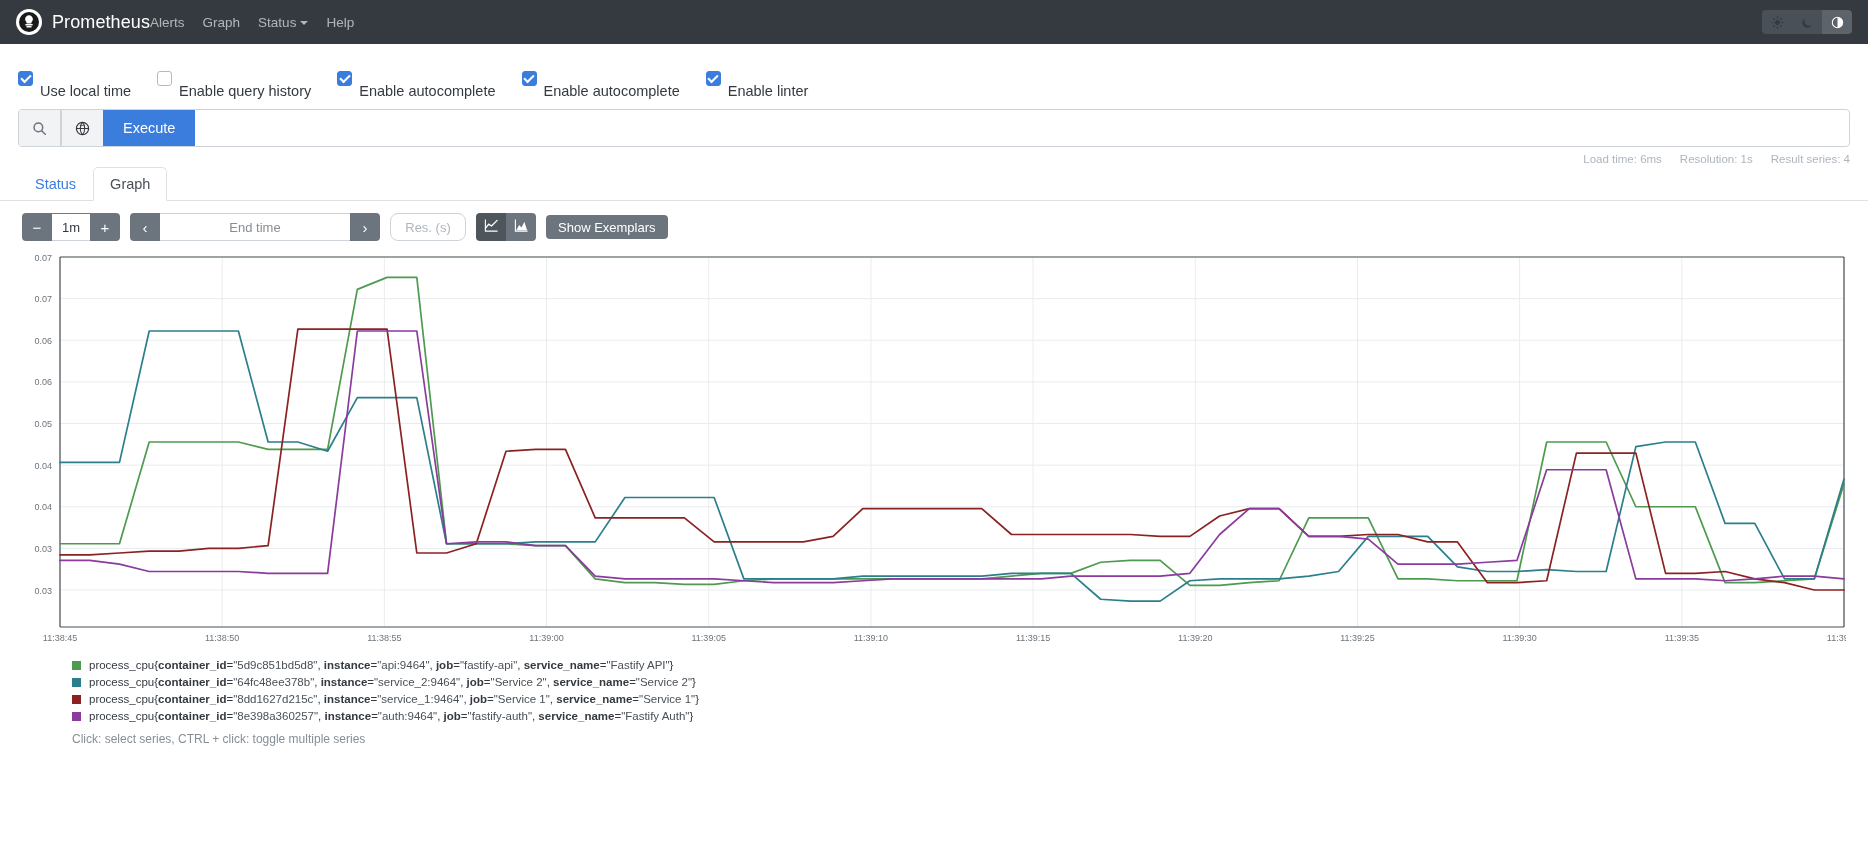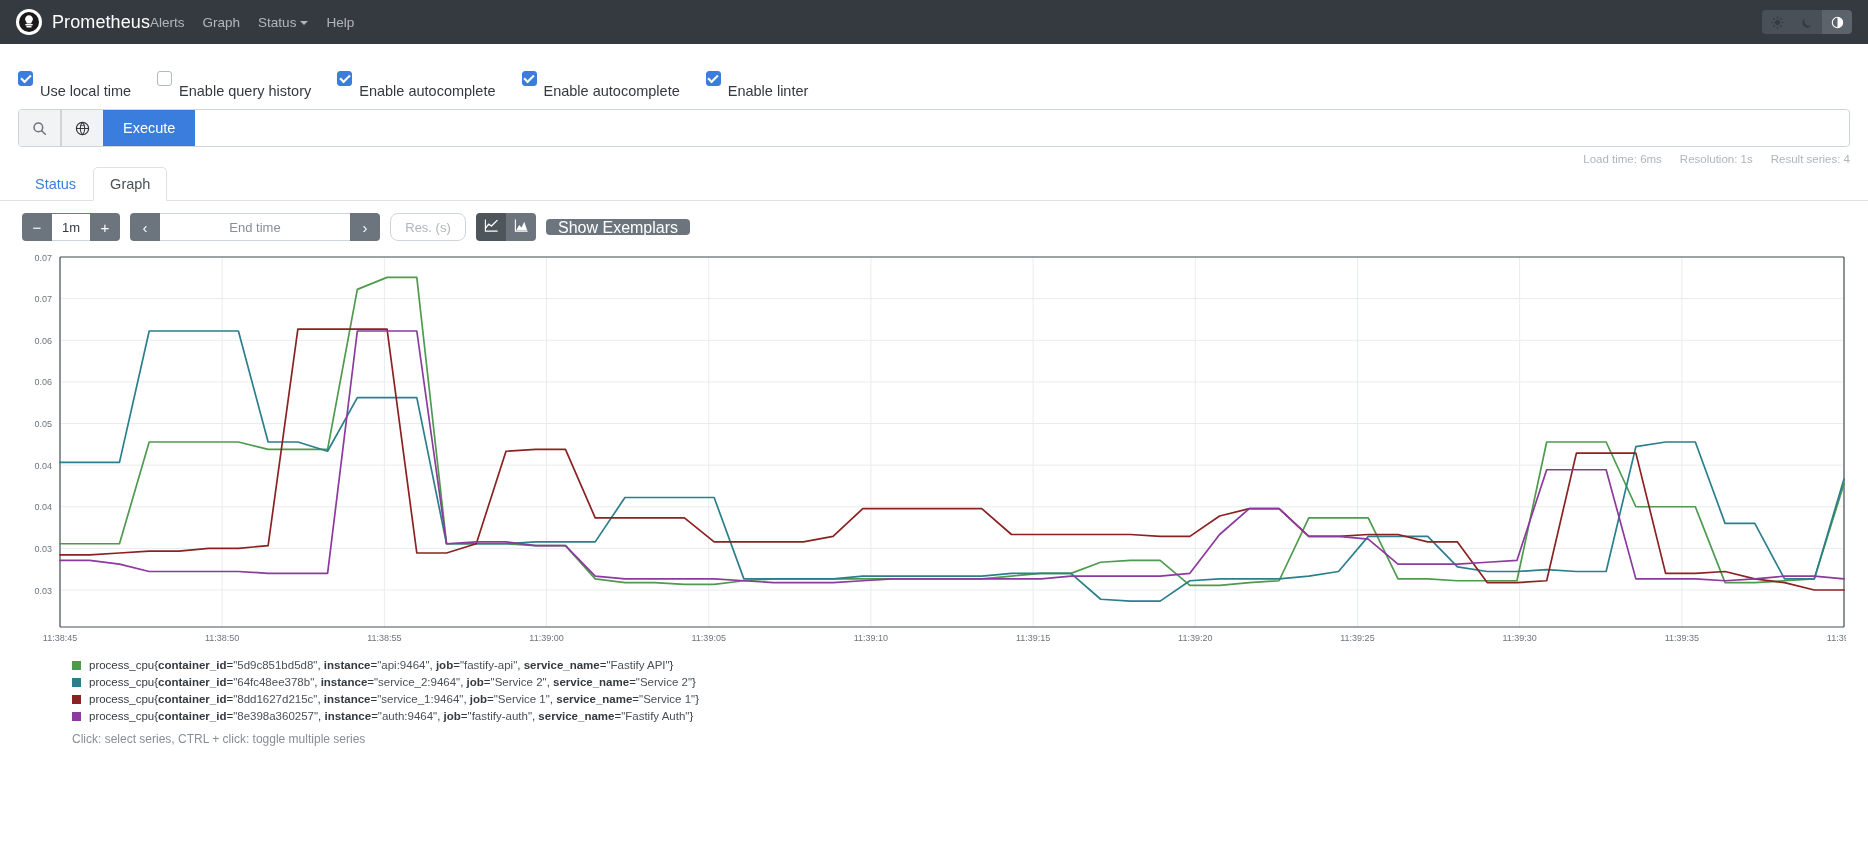--- a/index.html
+++ b/index.html
@@ -211,27 +211,27 @@
   .icon-toggle { display: flex; border-radius: 4px; overflow: hidden; }
   .icon-btn {
     width: 30px; height: 28px;
     background: #6c757d;
     border: none;
     display: flex; align-items: center; justify-content: center;
     cursor: pointer;
   }
   .icon-btn.active { background: #4e555b; }
   .exemplar-btn {
-    height: 16px;
+    height: 24px;
     background: #6c757d;
     color: #fff;
     border: none;
     border-radius: 4px;
     padding: 0 12px;
-    font-size: 16px;
+    font-size: 13px;
     cursor: pointer;
     white-space: nowrap;
   }
 
   
   .chart-area { padding: 0 22px 0 14px; }
   .chart-svg { display: block; }
 
   
   .legend { padding: 8px 0 0 72px; }

